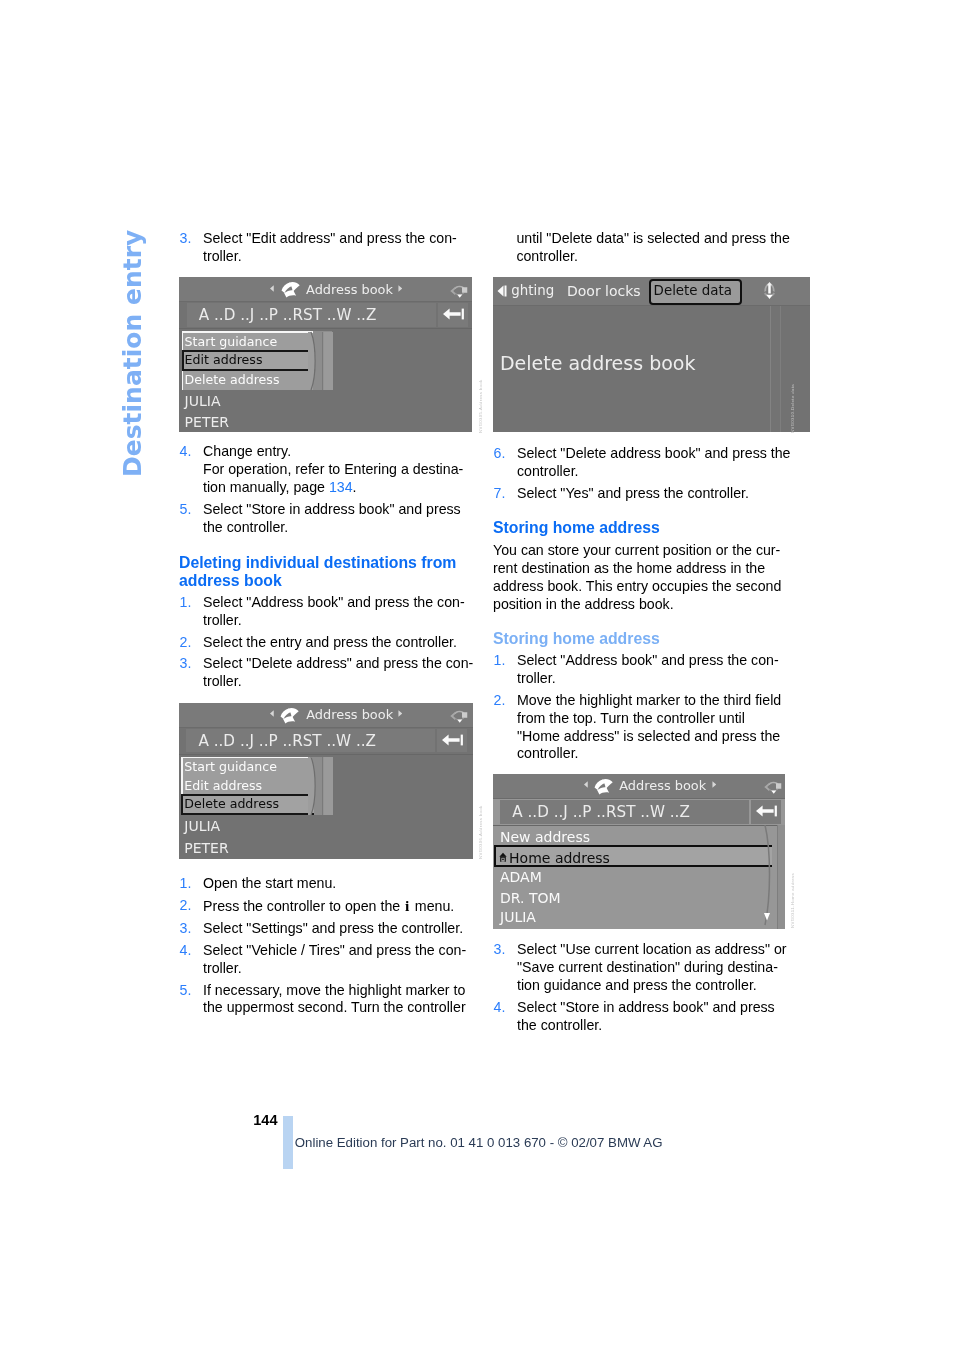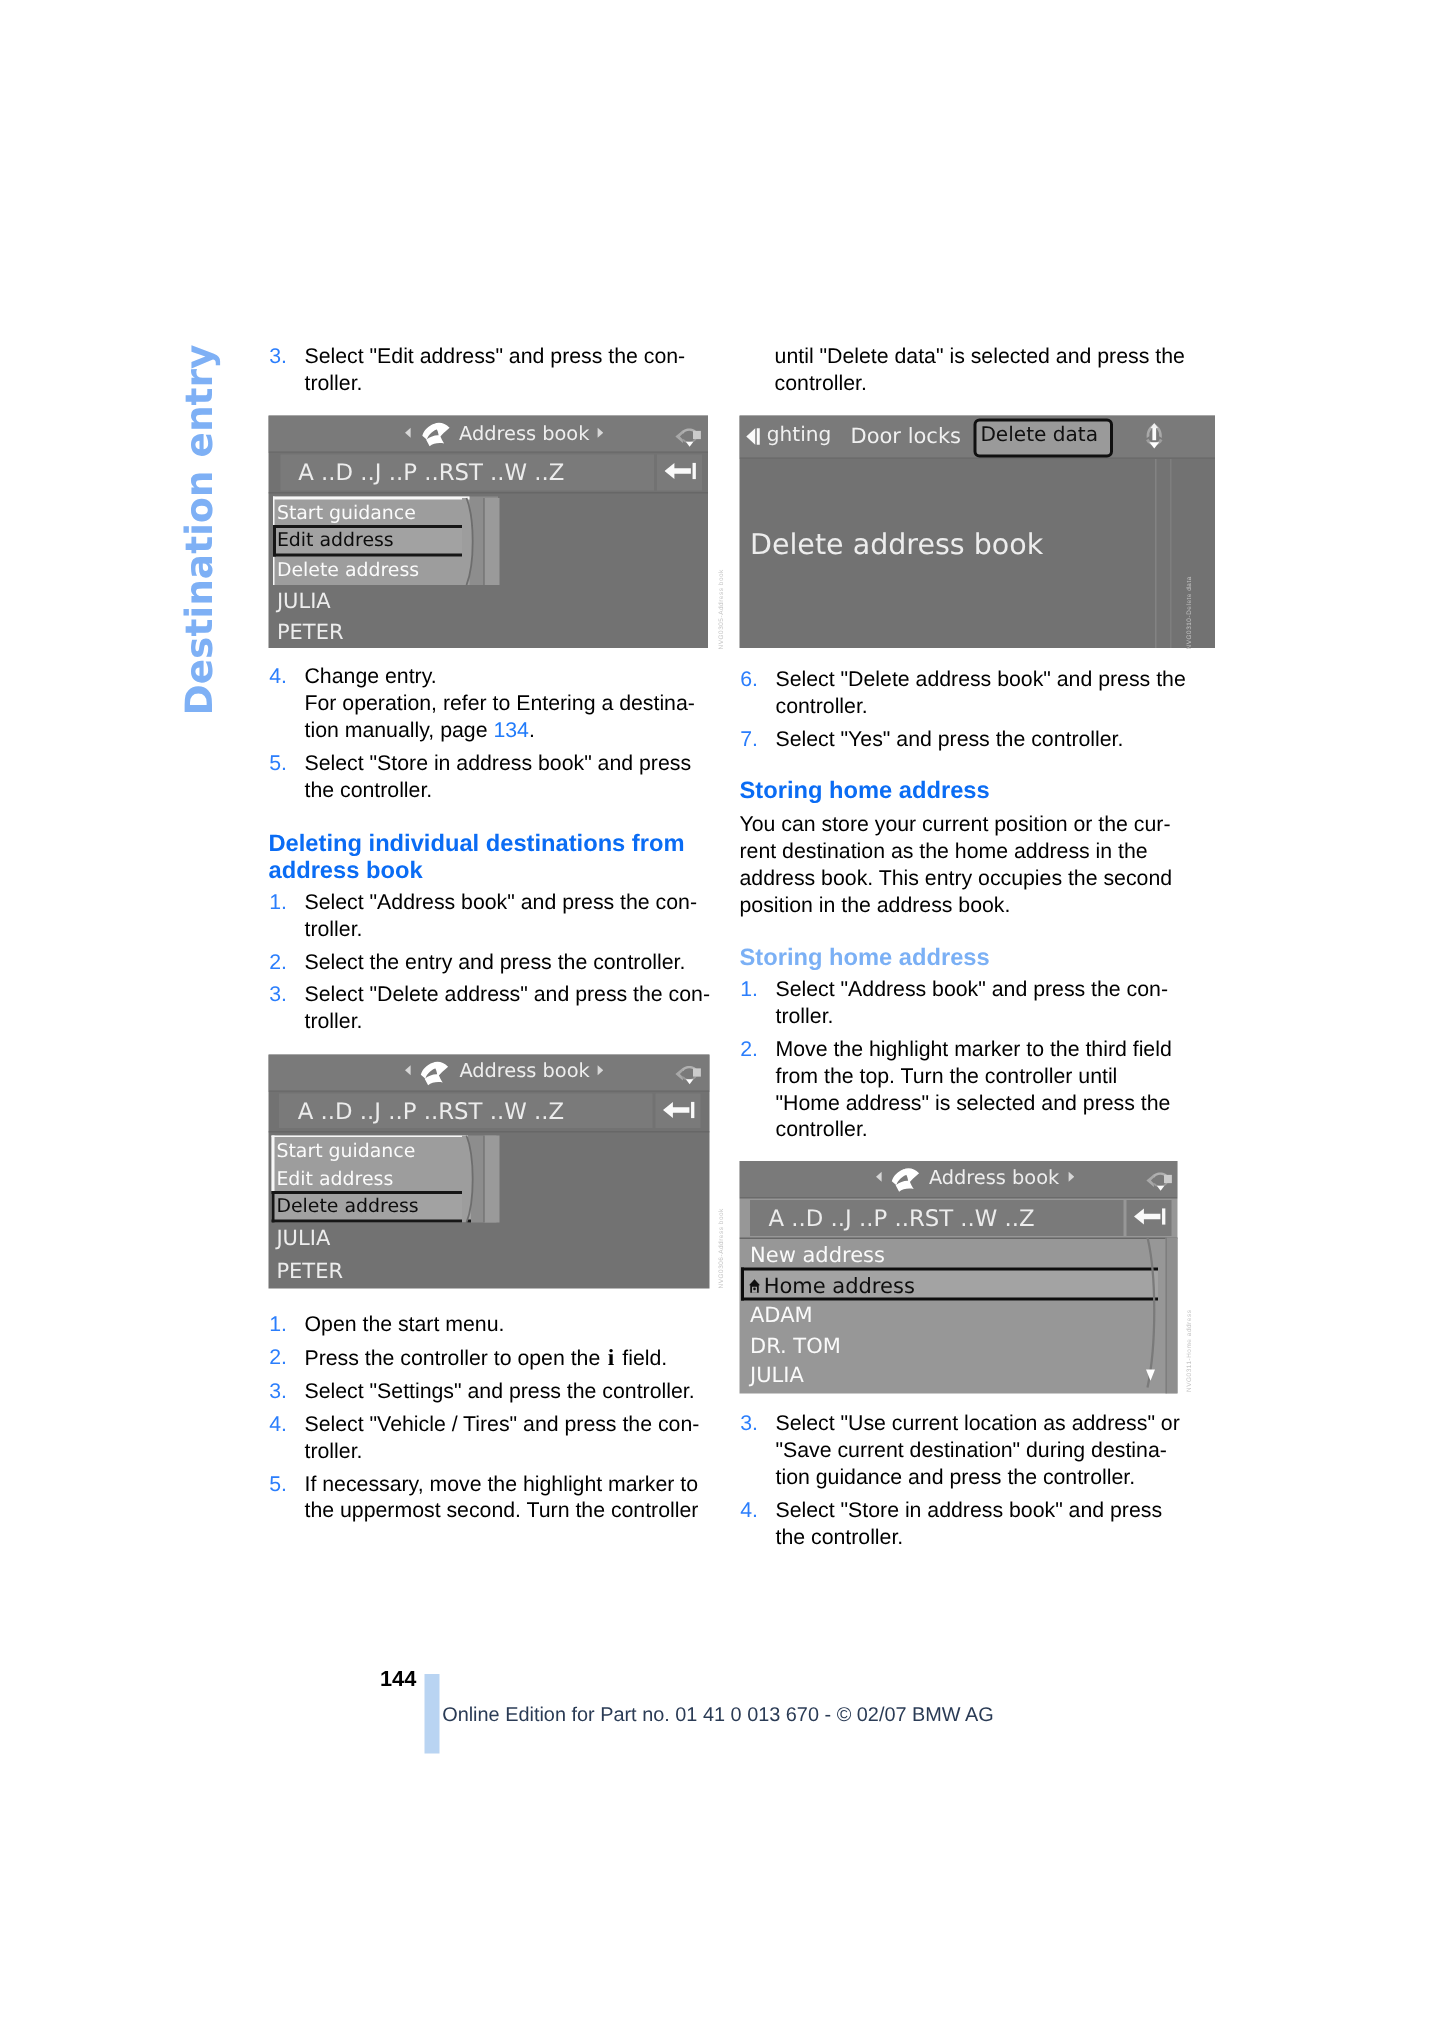--- a/index.html
+++ b/index.html
@@ -93,21 +93,21 @@
       <span class="txt">Select "Delete address" and press the con-
 troller.</span>
     </div>
     <div style="height:179.7px"></div>
     <div class="step">
       <span class="num">1.</span>
       <span class="txt">Open the start menu.</span>
     </div>
     <div class="step">
       <span class="num">2.</span>
-      <span class="txt"><span>Press the controller to open the </span><span class="iglyph">i</span><span> field.</span></span>
+      <span class="txt"><span>Press the controller to open the </span><span class="iglyph">i</span><span> menu.</span></span>
     </div>
     <div class="step">
       <span class="num">3.</span>
       <span class="txt">Select "Settings" and press the controller.</span>
     </div>
     <div class="step">
       <span class="num">4.</span>
       <span class="txt">Select "Vehicle / Tires" and press the con-
 troller.</span>
     </div>

